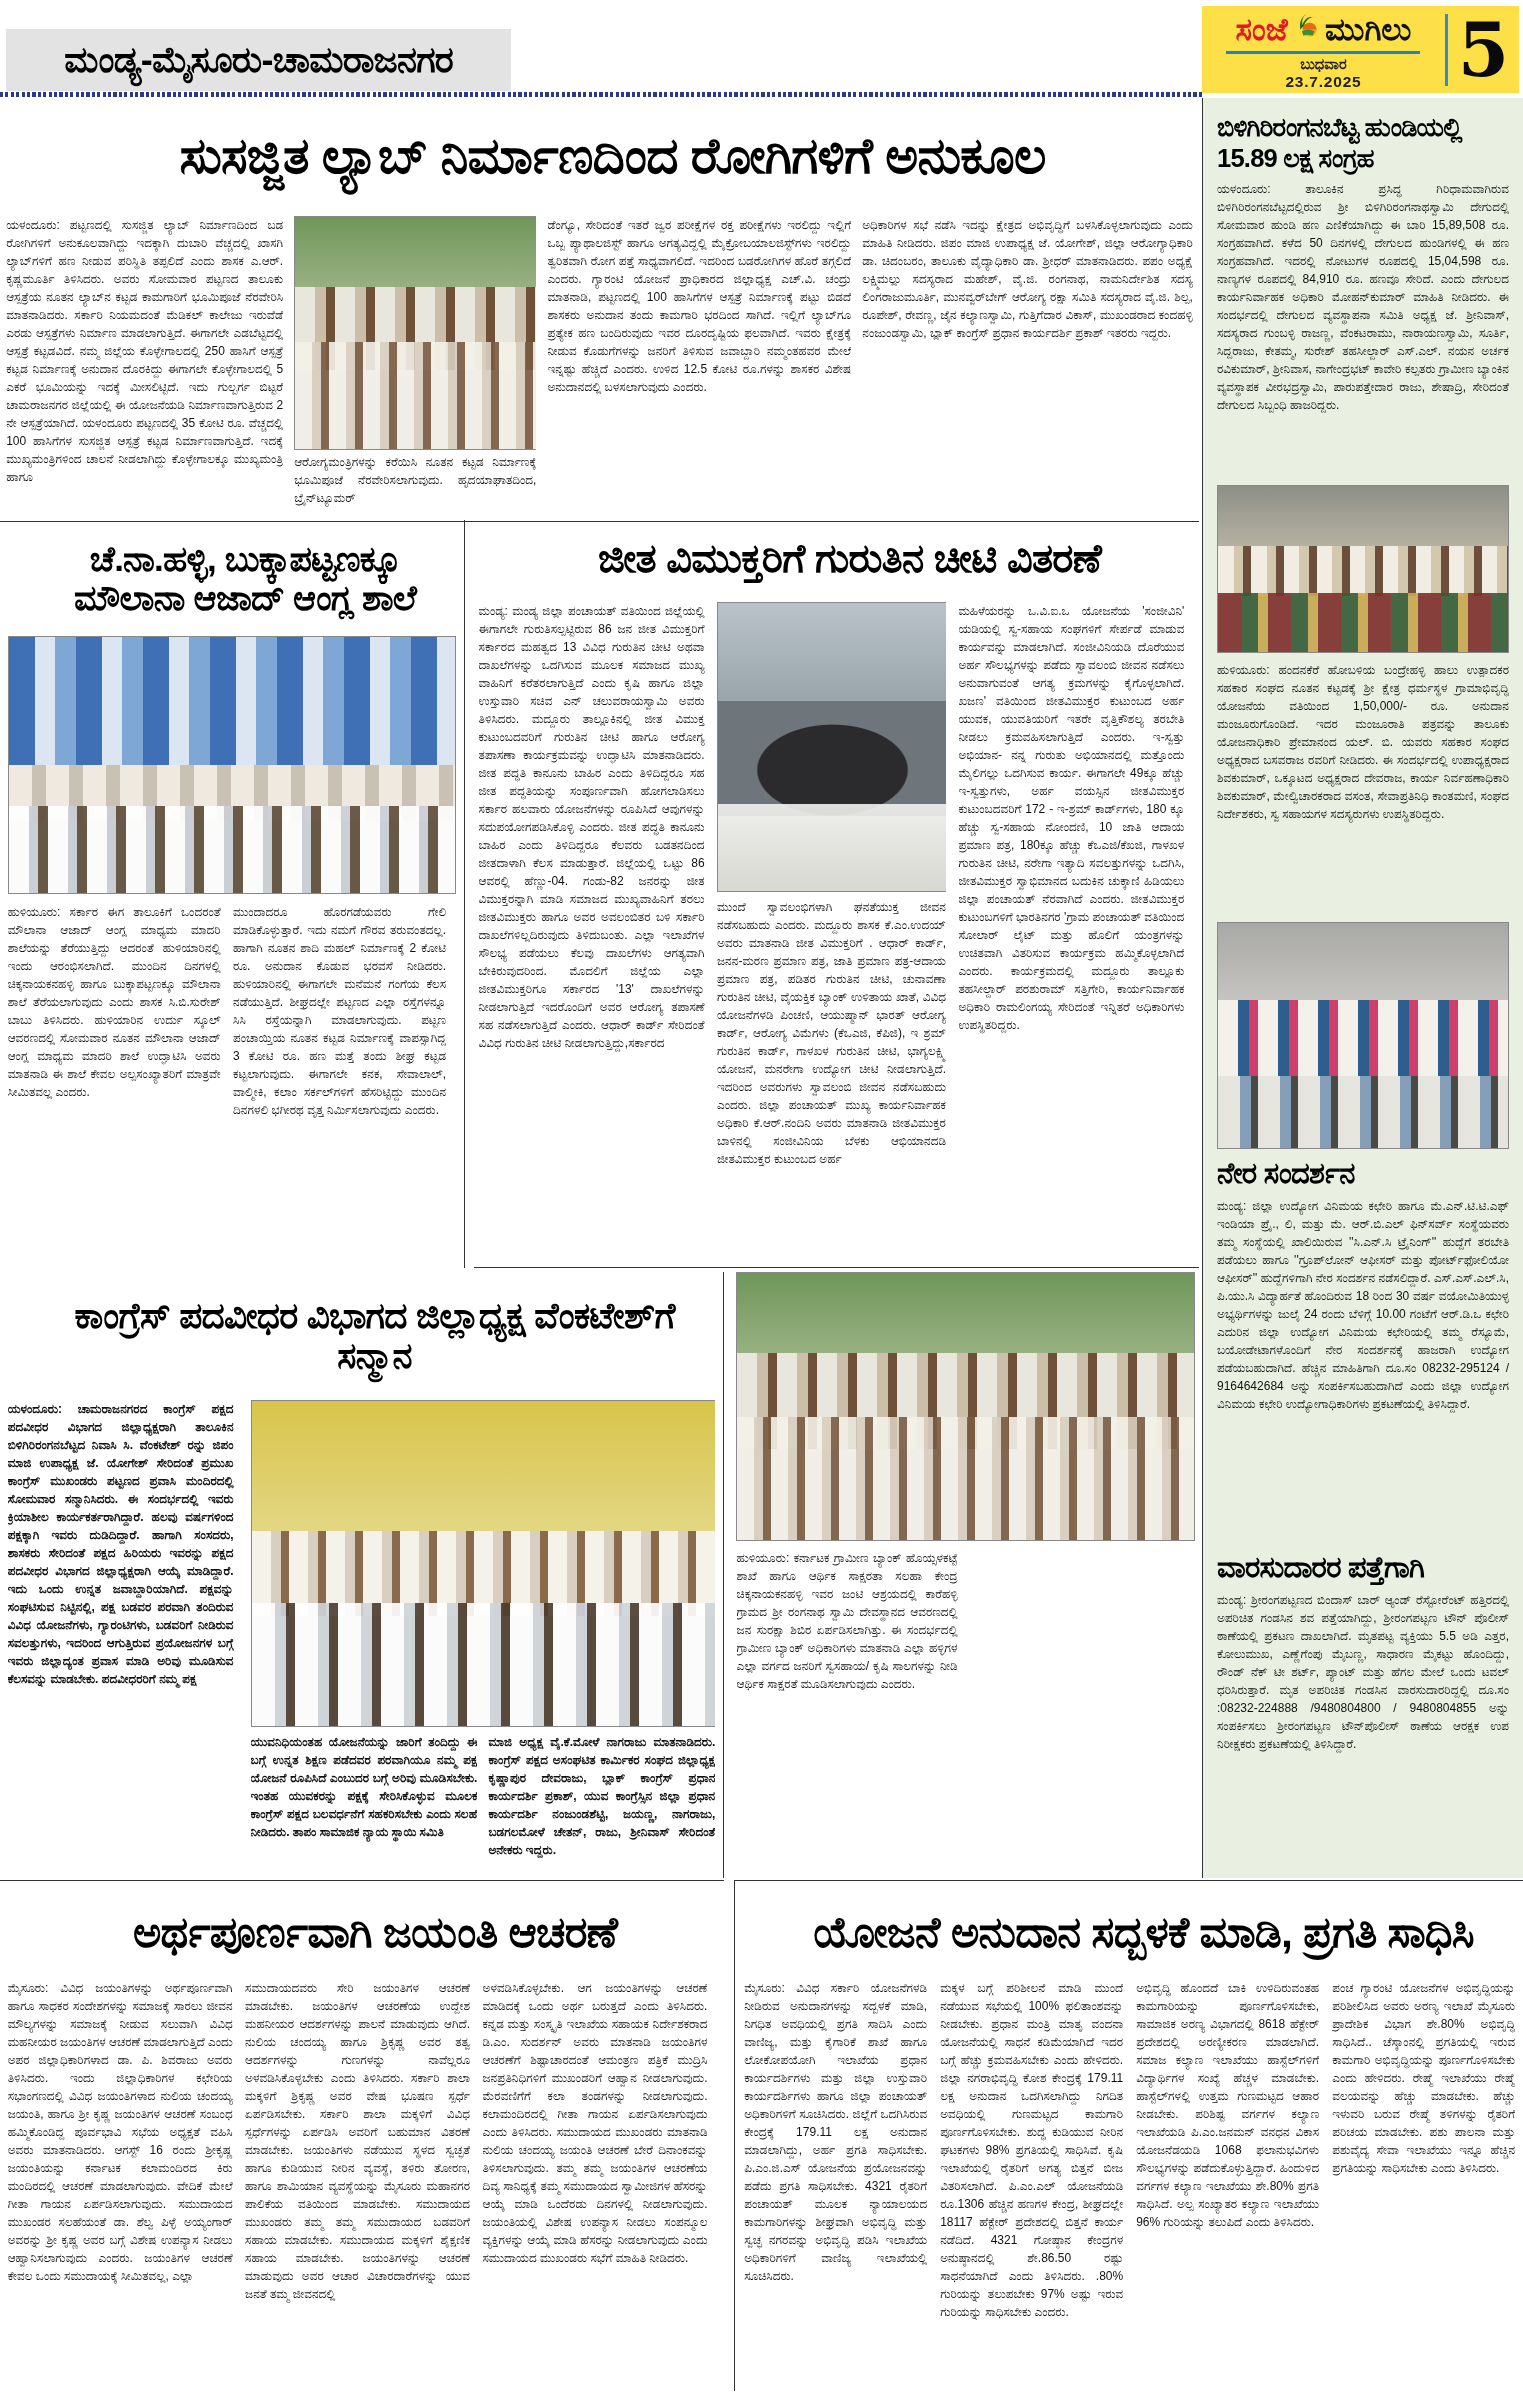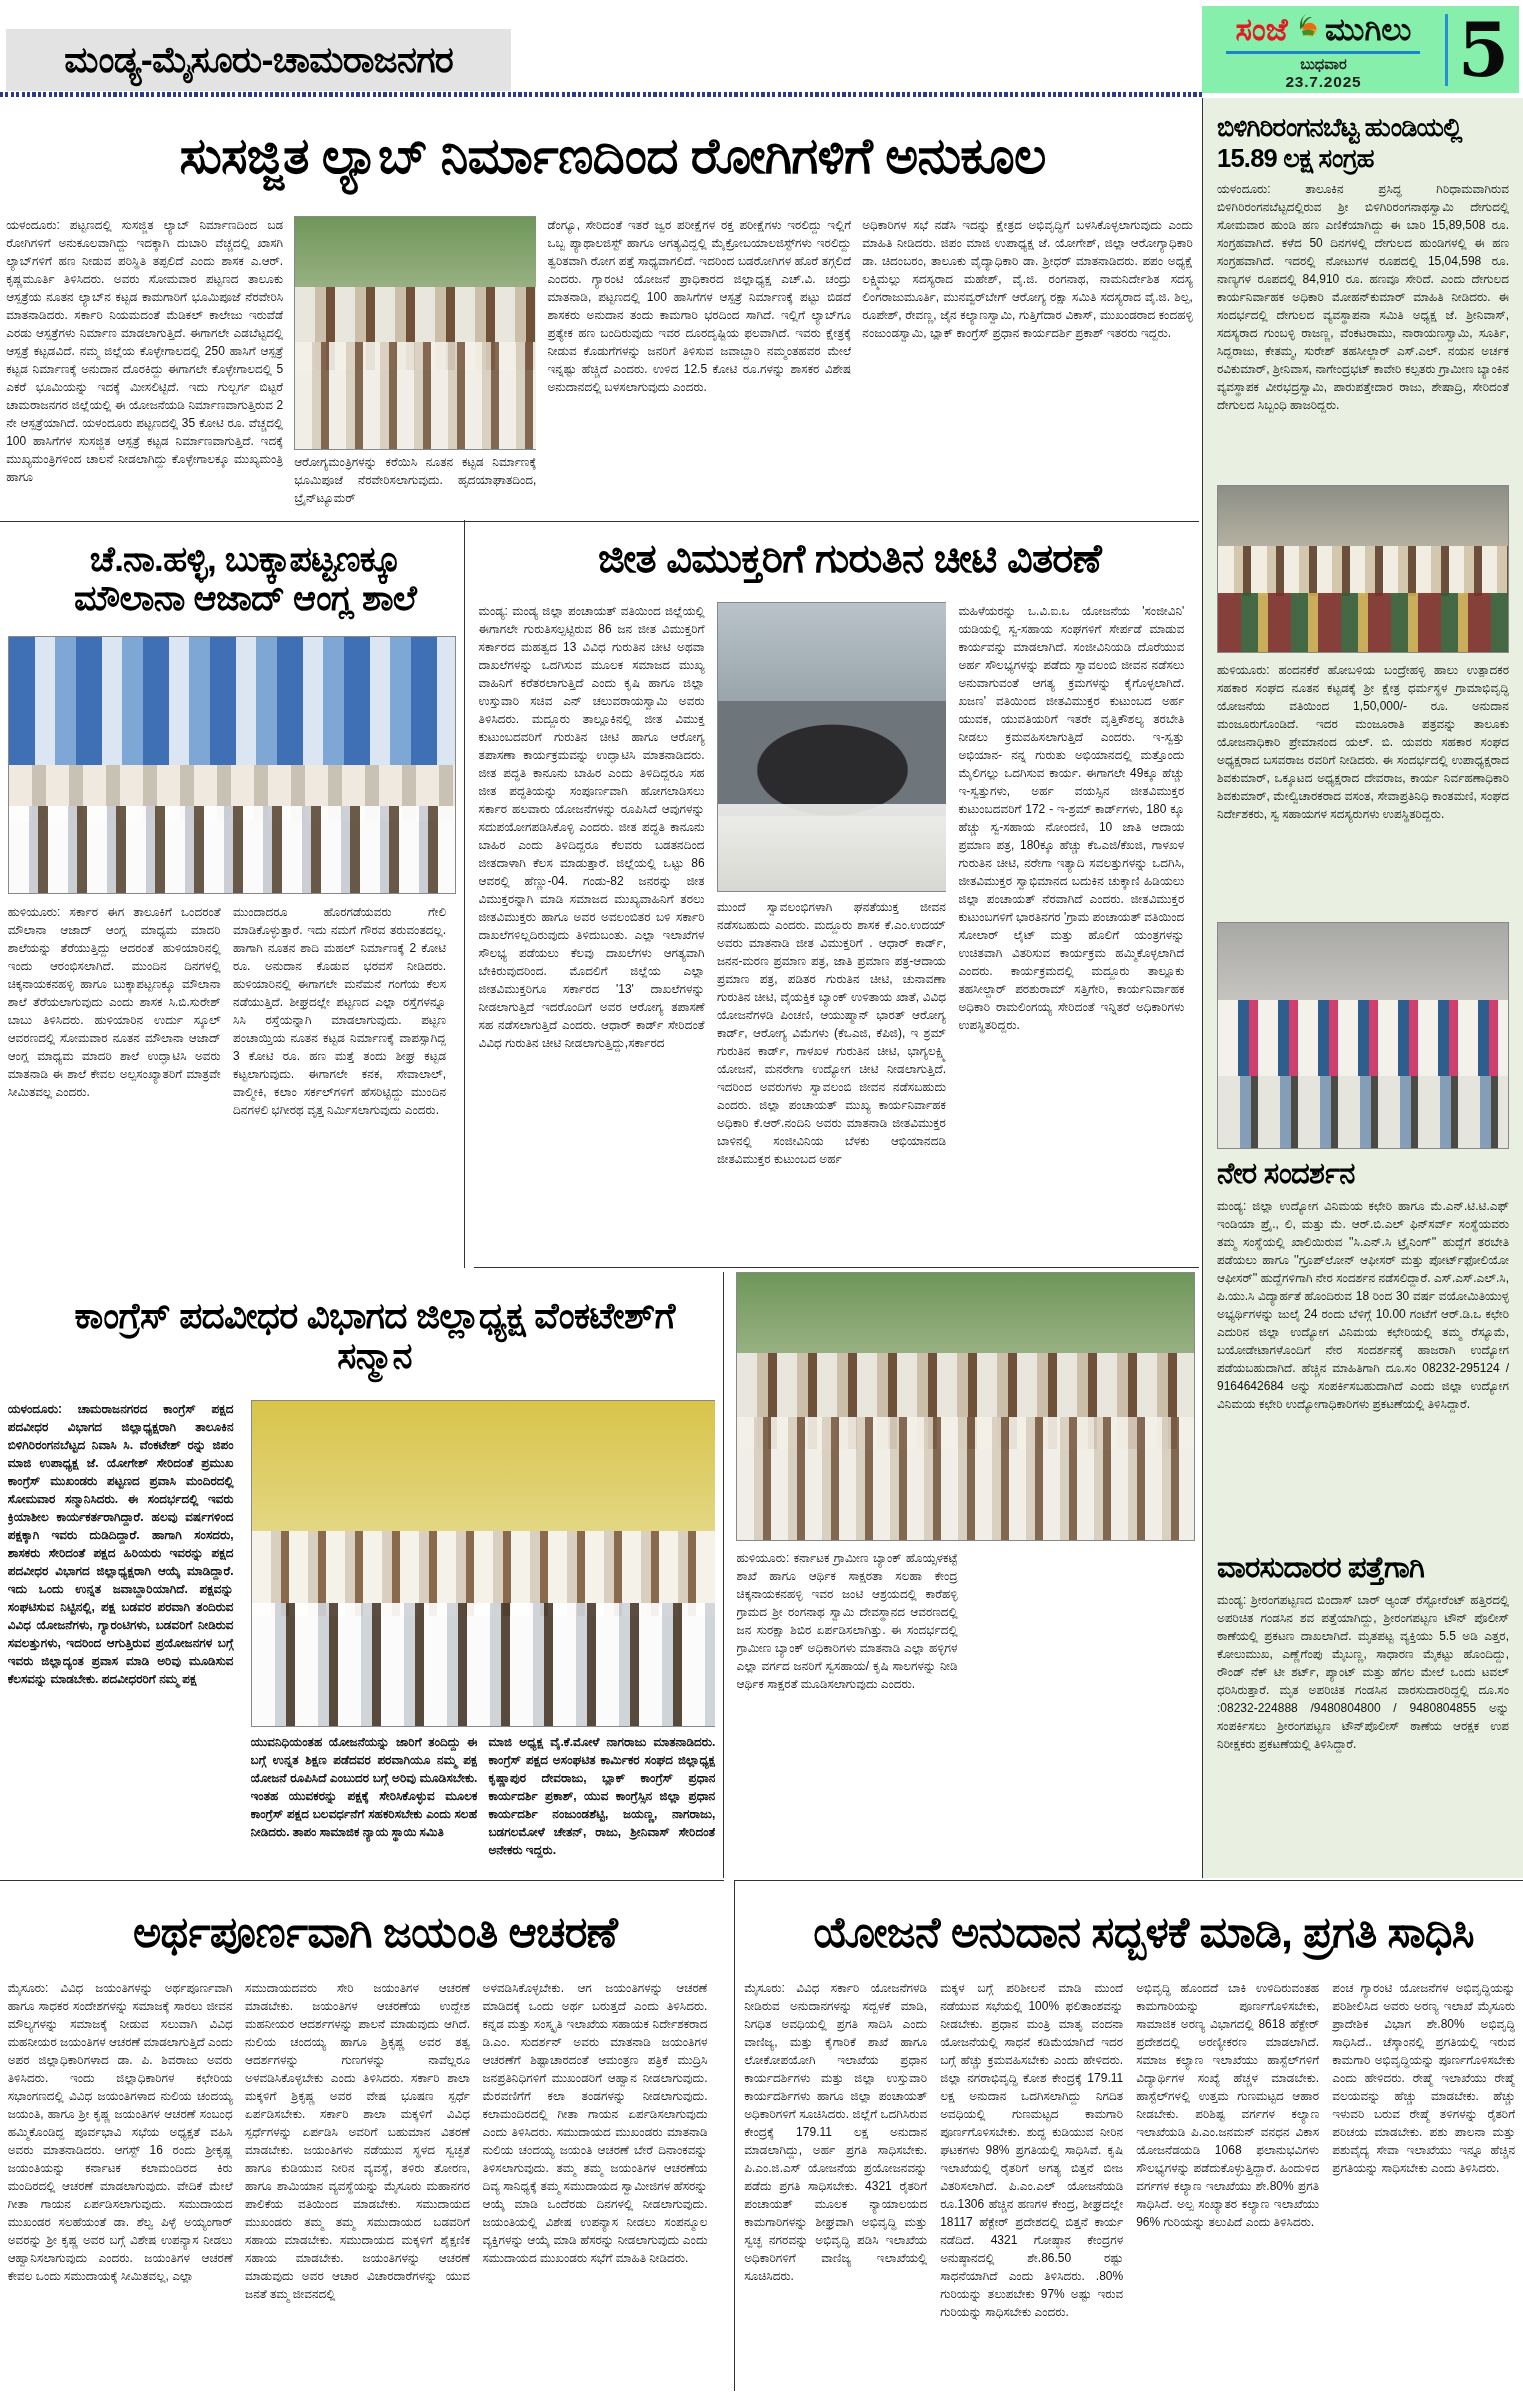--- a/index.html
+++ b/index.html
@@ -2,21 +2,21 @@
 <html style="font-size:12.4px"><head>
 <meta charset="utf-8">
 <style>
   html,body{margin:0;padding:0;background:#9a9a9a;}
   .page{position:relative;width:1523px;height:2401px;background:#ffffff;margin:0 auto;
         font-family:"Liberation Sans",sans-serif;color:#111;overflow:hidden;}
   
   .region-box{position:absolute;left:6.2px;top:29px;width:505px;height:62px;background:#e3e3e3;
               display:flex;align-items:center;justify-content:center;
               font-size:36px;font-weight:bold;color:#000;letter-spacing:-0.8px;}
-  .masthead{position:absolute;left:1202px;top:6.2px;width:317px;height:87px;background:#86efac;
+  .masthead{position:absolute;left:1202px;top:6.2px;width:317px;height:87px;background:#fde047;
             display:flex;flex-direction:row;}
   .mast-left{flex:1;display:flex;flex-direction:column;align-items:center;justify-content:center;padding-top:3.1px;}
   .mast-name{display:flex;align-items:center;gap:3.1px;font-weight:bold;font-size:31px;line-height:1;}
   .mast-name .red{color:#e01b22;}
   .mast-name .black{color:#111;}
   .mast-rule{width:194px;height:3.1px;background:#1a85c8;margin:3.1px 0 2.3px 0;}
   .mast-day{font-size:14.7px;font-weight:bold;color:#222;}
   .mast-date{font-size:15.5px;font-weight:bold;color:#222;letter-spacing:0.8px;}
   .mast-bar{width:3.1px;background:#2a8fd0;margin:7.7px 0;}
   .mast-page{width:71px;display:flex;align-items:center;justify-content:center;

